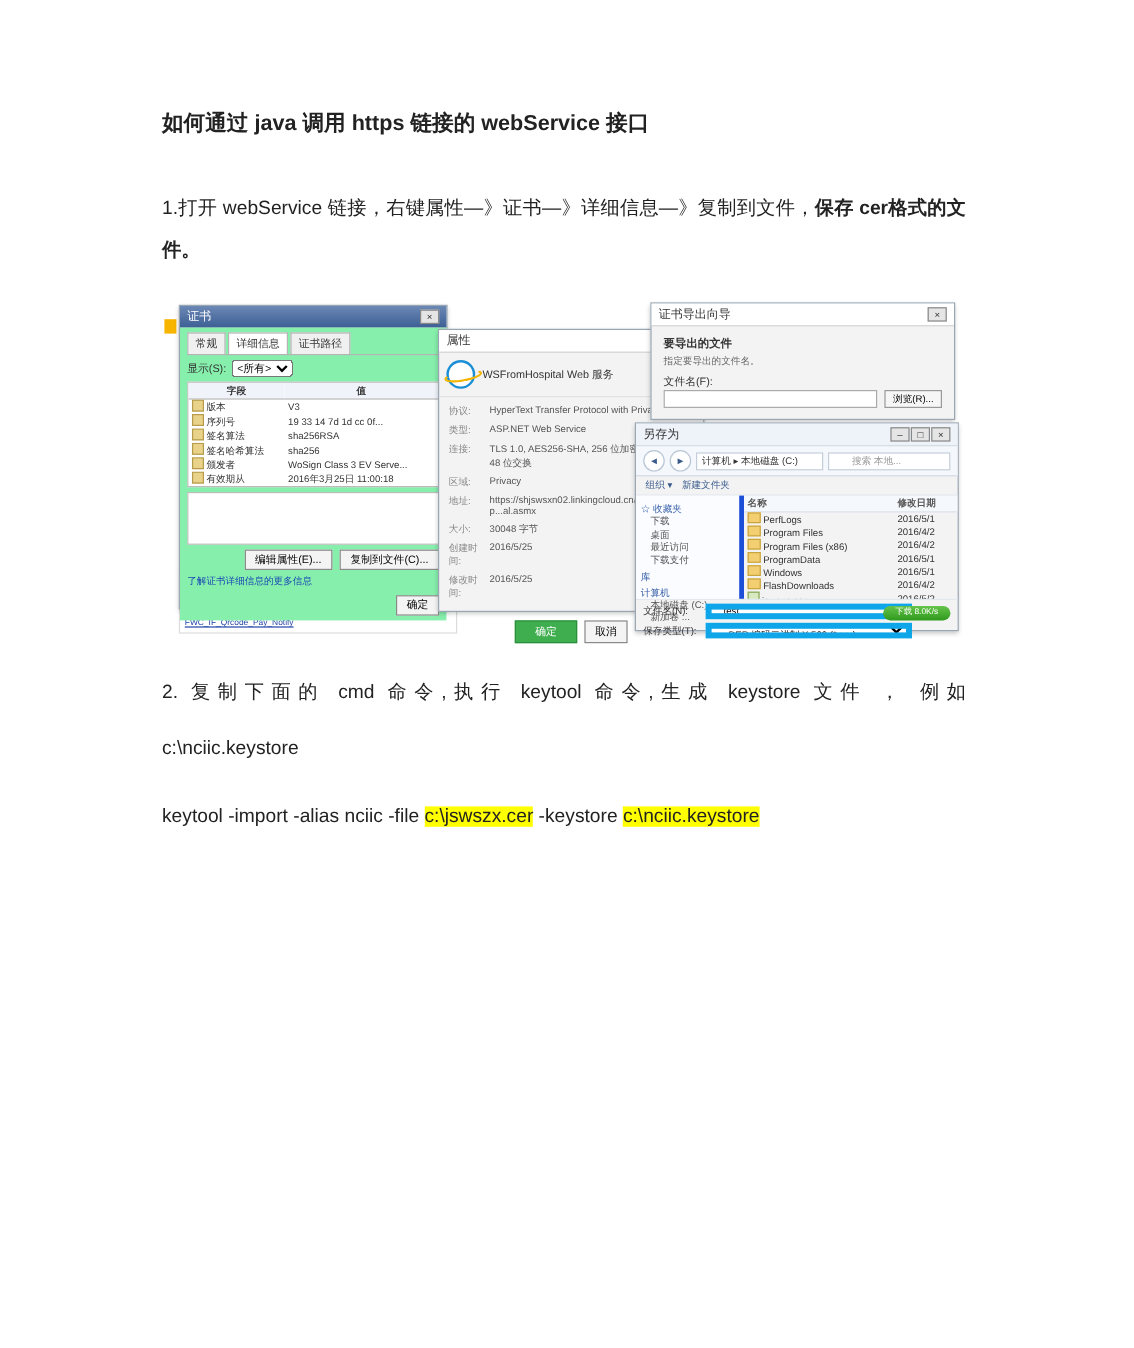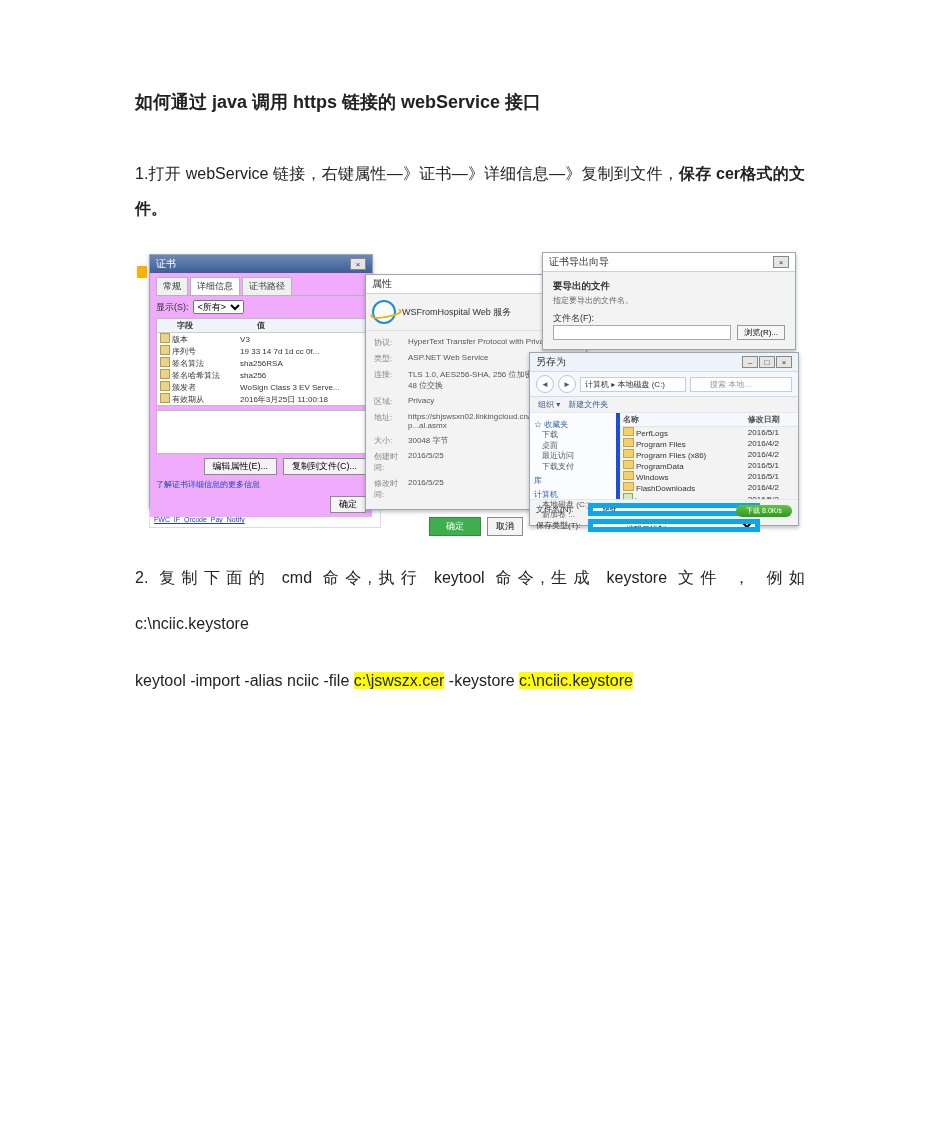--- a/index.html
+++ b/index.html
@@ -63,39 +63,39 @@
     font-size: 10px;
     display: flex;
     justify-content: space-between;
     align-items: center;
   }
   .win-title .wctrl { display:flex; gap:1px; }
   .win-title .wctrl span {
     width: 14px; height: 10px; background:#e5e5e5; border:1px solid #888; font-size:8px;
     display:inline-flex; align-items:center; justify-content:center; color:#333;
   }
-  .win-body { padding: 4px 6px; background:#f0abfc; }
+  .win-body { padding: 4px 6px; background:#86efac; }
 
   
   #w1 { left: 12px; top: 6px; width: 222px; height: 252px; }
   #w1 .tabs {
     display:flex; gap:2px; margin-bottom:2px;
     border-bottom:1px solid #b5b5b5; font-size:9px;
   }
   #w1 .tabs span {
     padding:2px 6px; background:#f0f0f0; border:1px solid #b5b5b5; border-bottom:none;
   }
   #w1 .tabs span.active { background:#fff; }
   #w1 .combo-row { display:flex; align-items:center; gap:4px; margin:4px 0; }
   #w1 select.tiny { font-size:9px; height:14px; }
   #w1 .cert-table {
     border:1px solid #bcbcbc; height:86px; overflow:hidden; background:#fff;
   }
   #w1 .cert-table table { width:100%; border-collapse:collapse; font-size:8px; }
-  #w1 .cert-table th { background:#f0f4fa; text-align:left; padding:1px 20px; border-bottom:1px solid #ccc;}
+  #w1 .cert-table th { background:#f0f4fa; text-align:center; padding:1px 20px; border-bottom:1px solid #ccc;}
   #w1 .cert-table td { padding:0 3px; white-space:nowrap; overflow:hidden; }
   #w1 .cert-table td.ic::before {
     content:""; display:inline-block; width:8px; height:8px; background:#e9d28a; border:1px solid #b59b4a; margin-right:2px; vertical-align:-1px;
   }
   #w1 .valbox { border:1px solid #bcbcbc; height:42px; margin-top:4px; background:#fff;}
   #w1 .btnrow { display:flex; gap:6px; justify-content:flex-end; margin-top:4px; }
   #w1 .wbtn, .wbtn {
     font-size:9px; padding:1px 8px; border:1px solid #8a8a8a; background:#f4f4f4;
   }
   #w1 .linklike { color:#1746b4; font-size:8px; margin-top:4px; }

